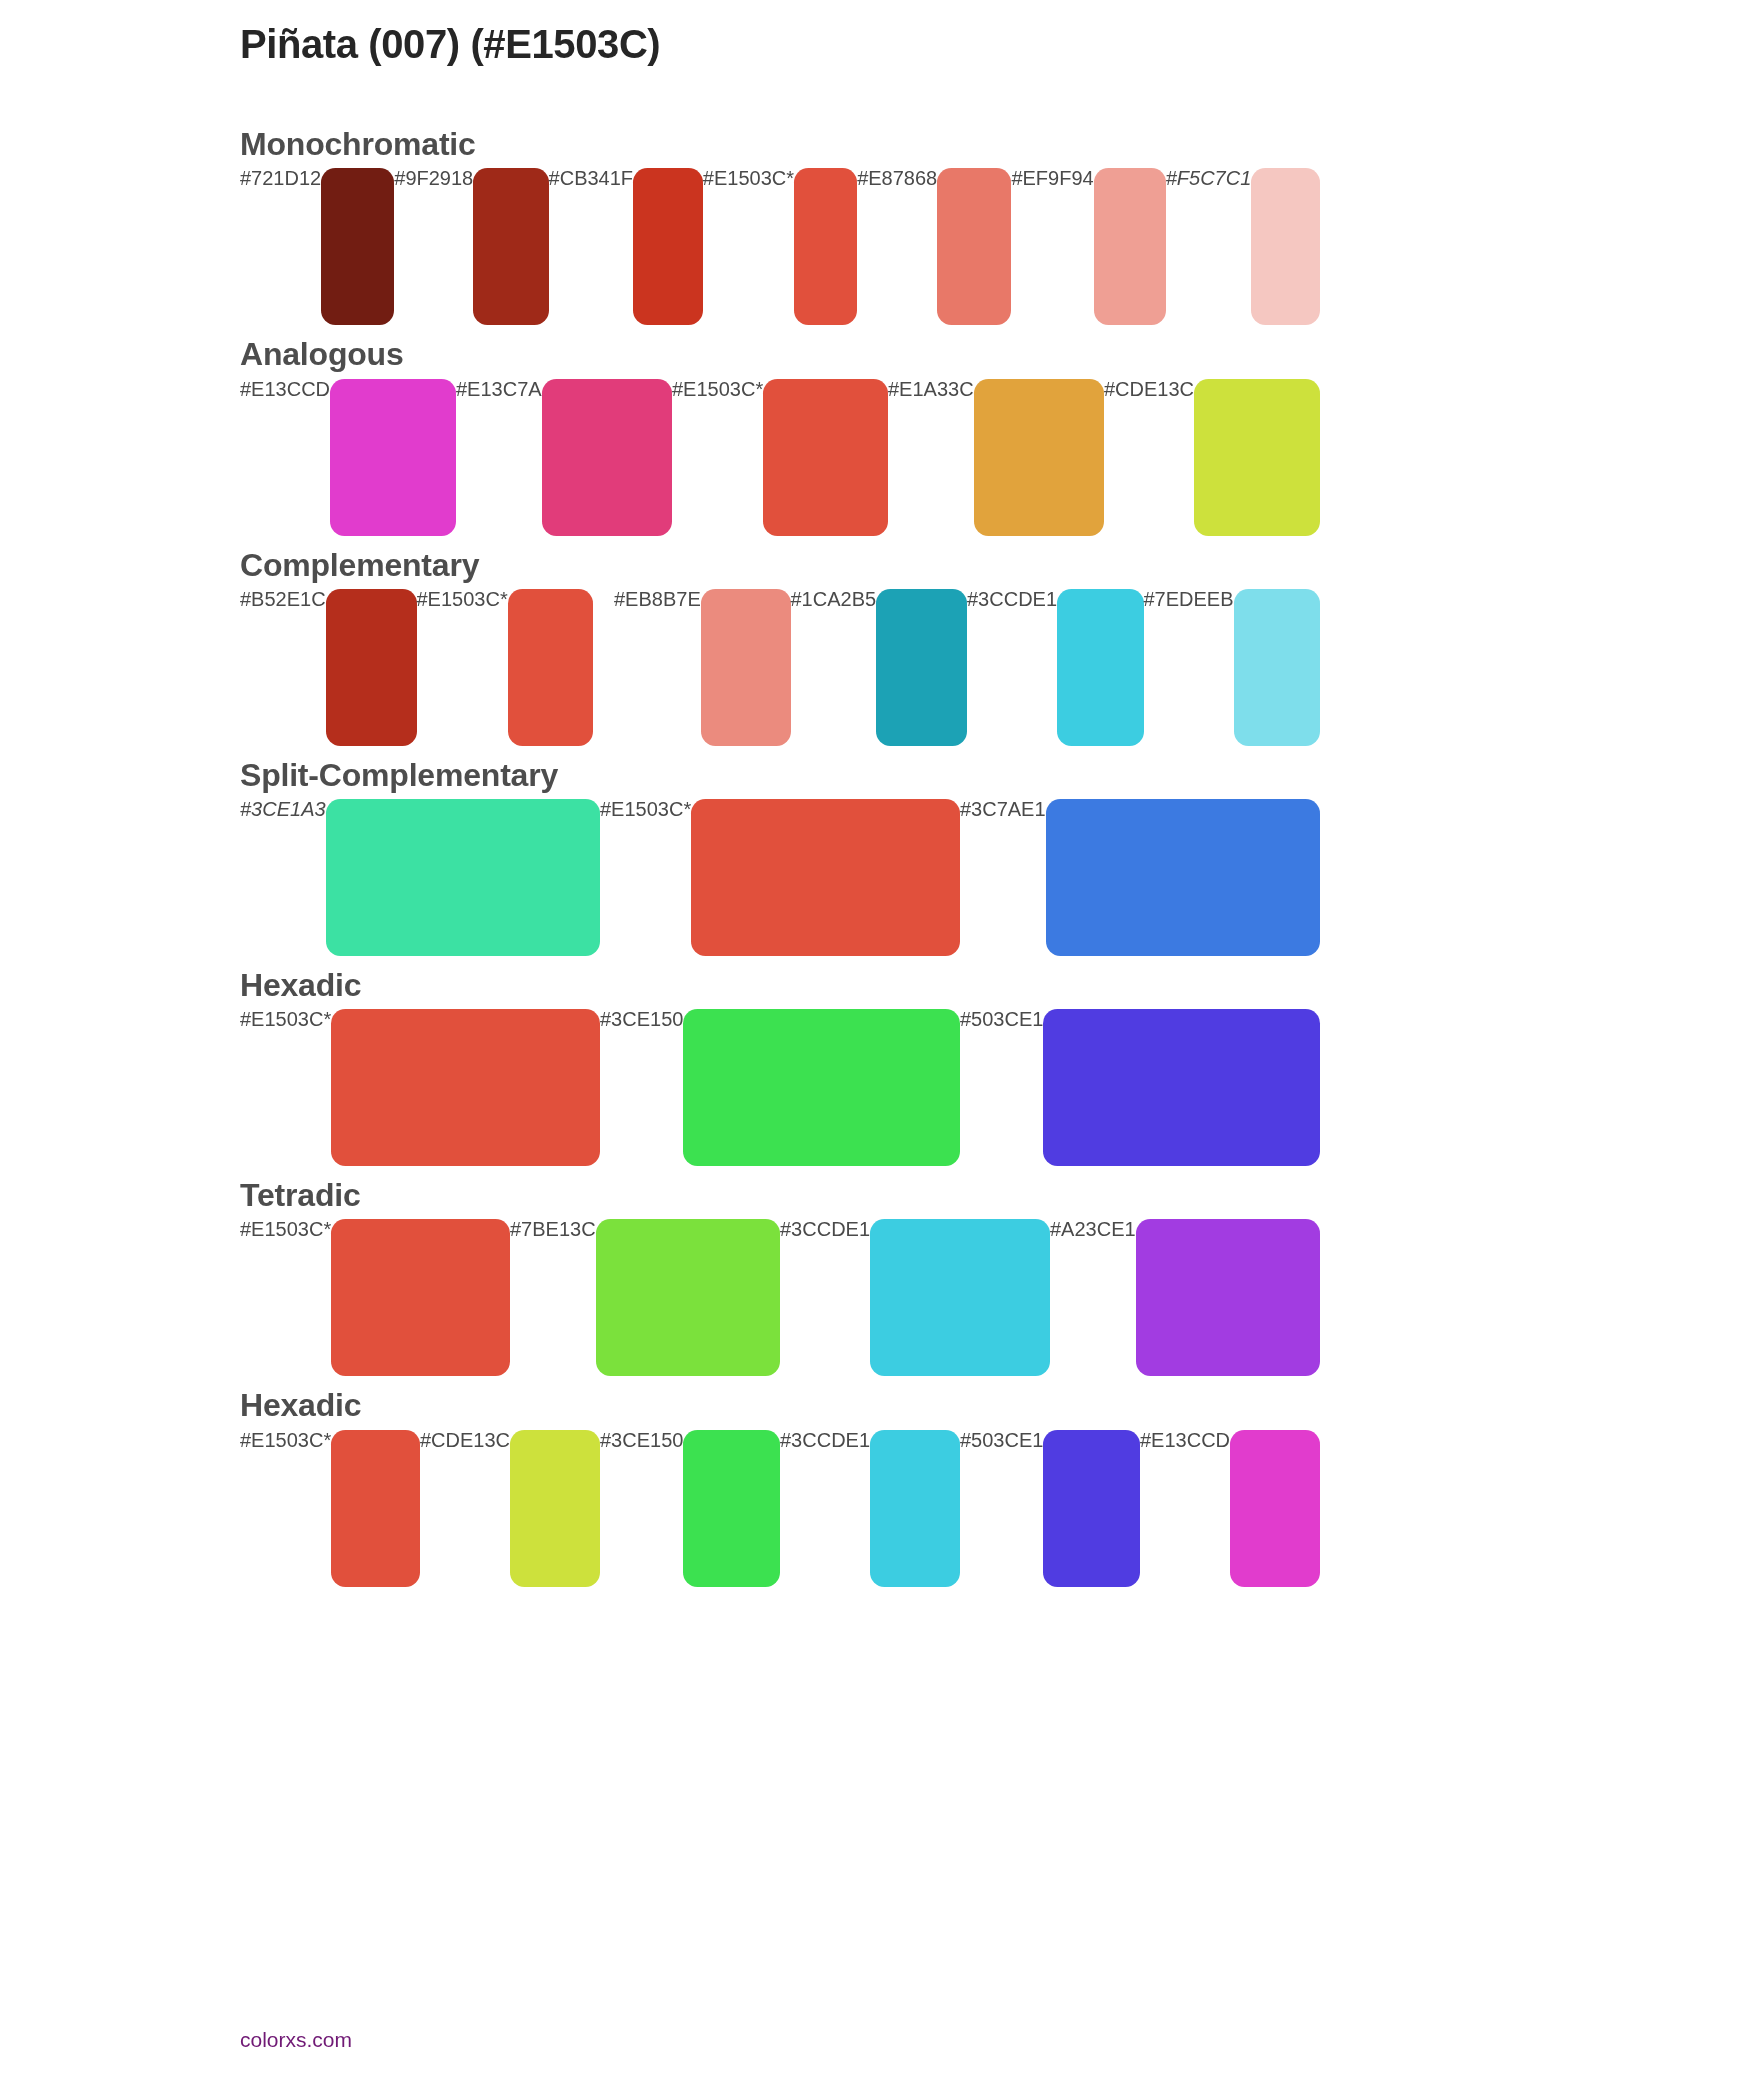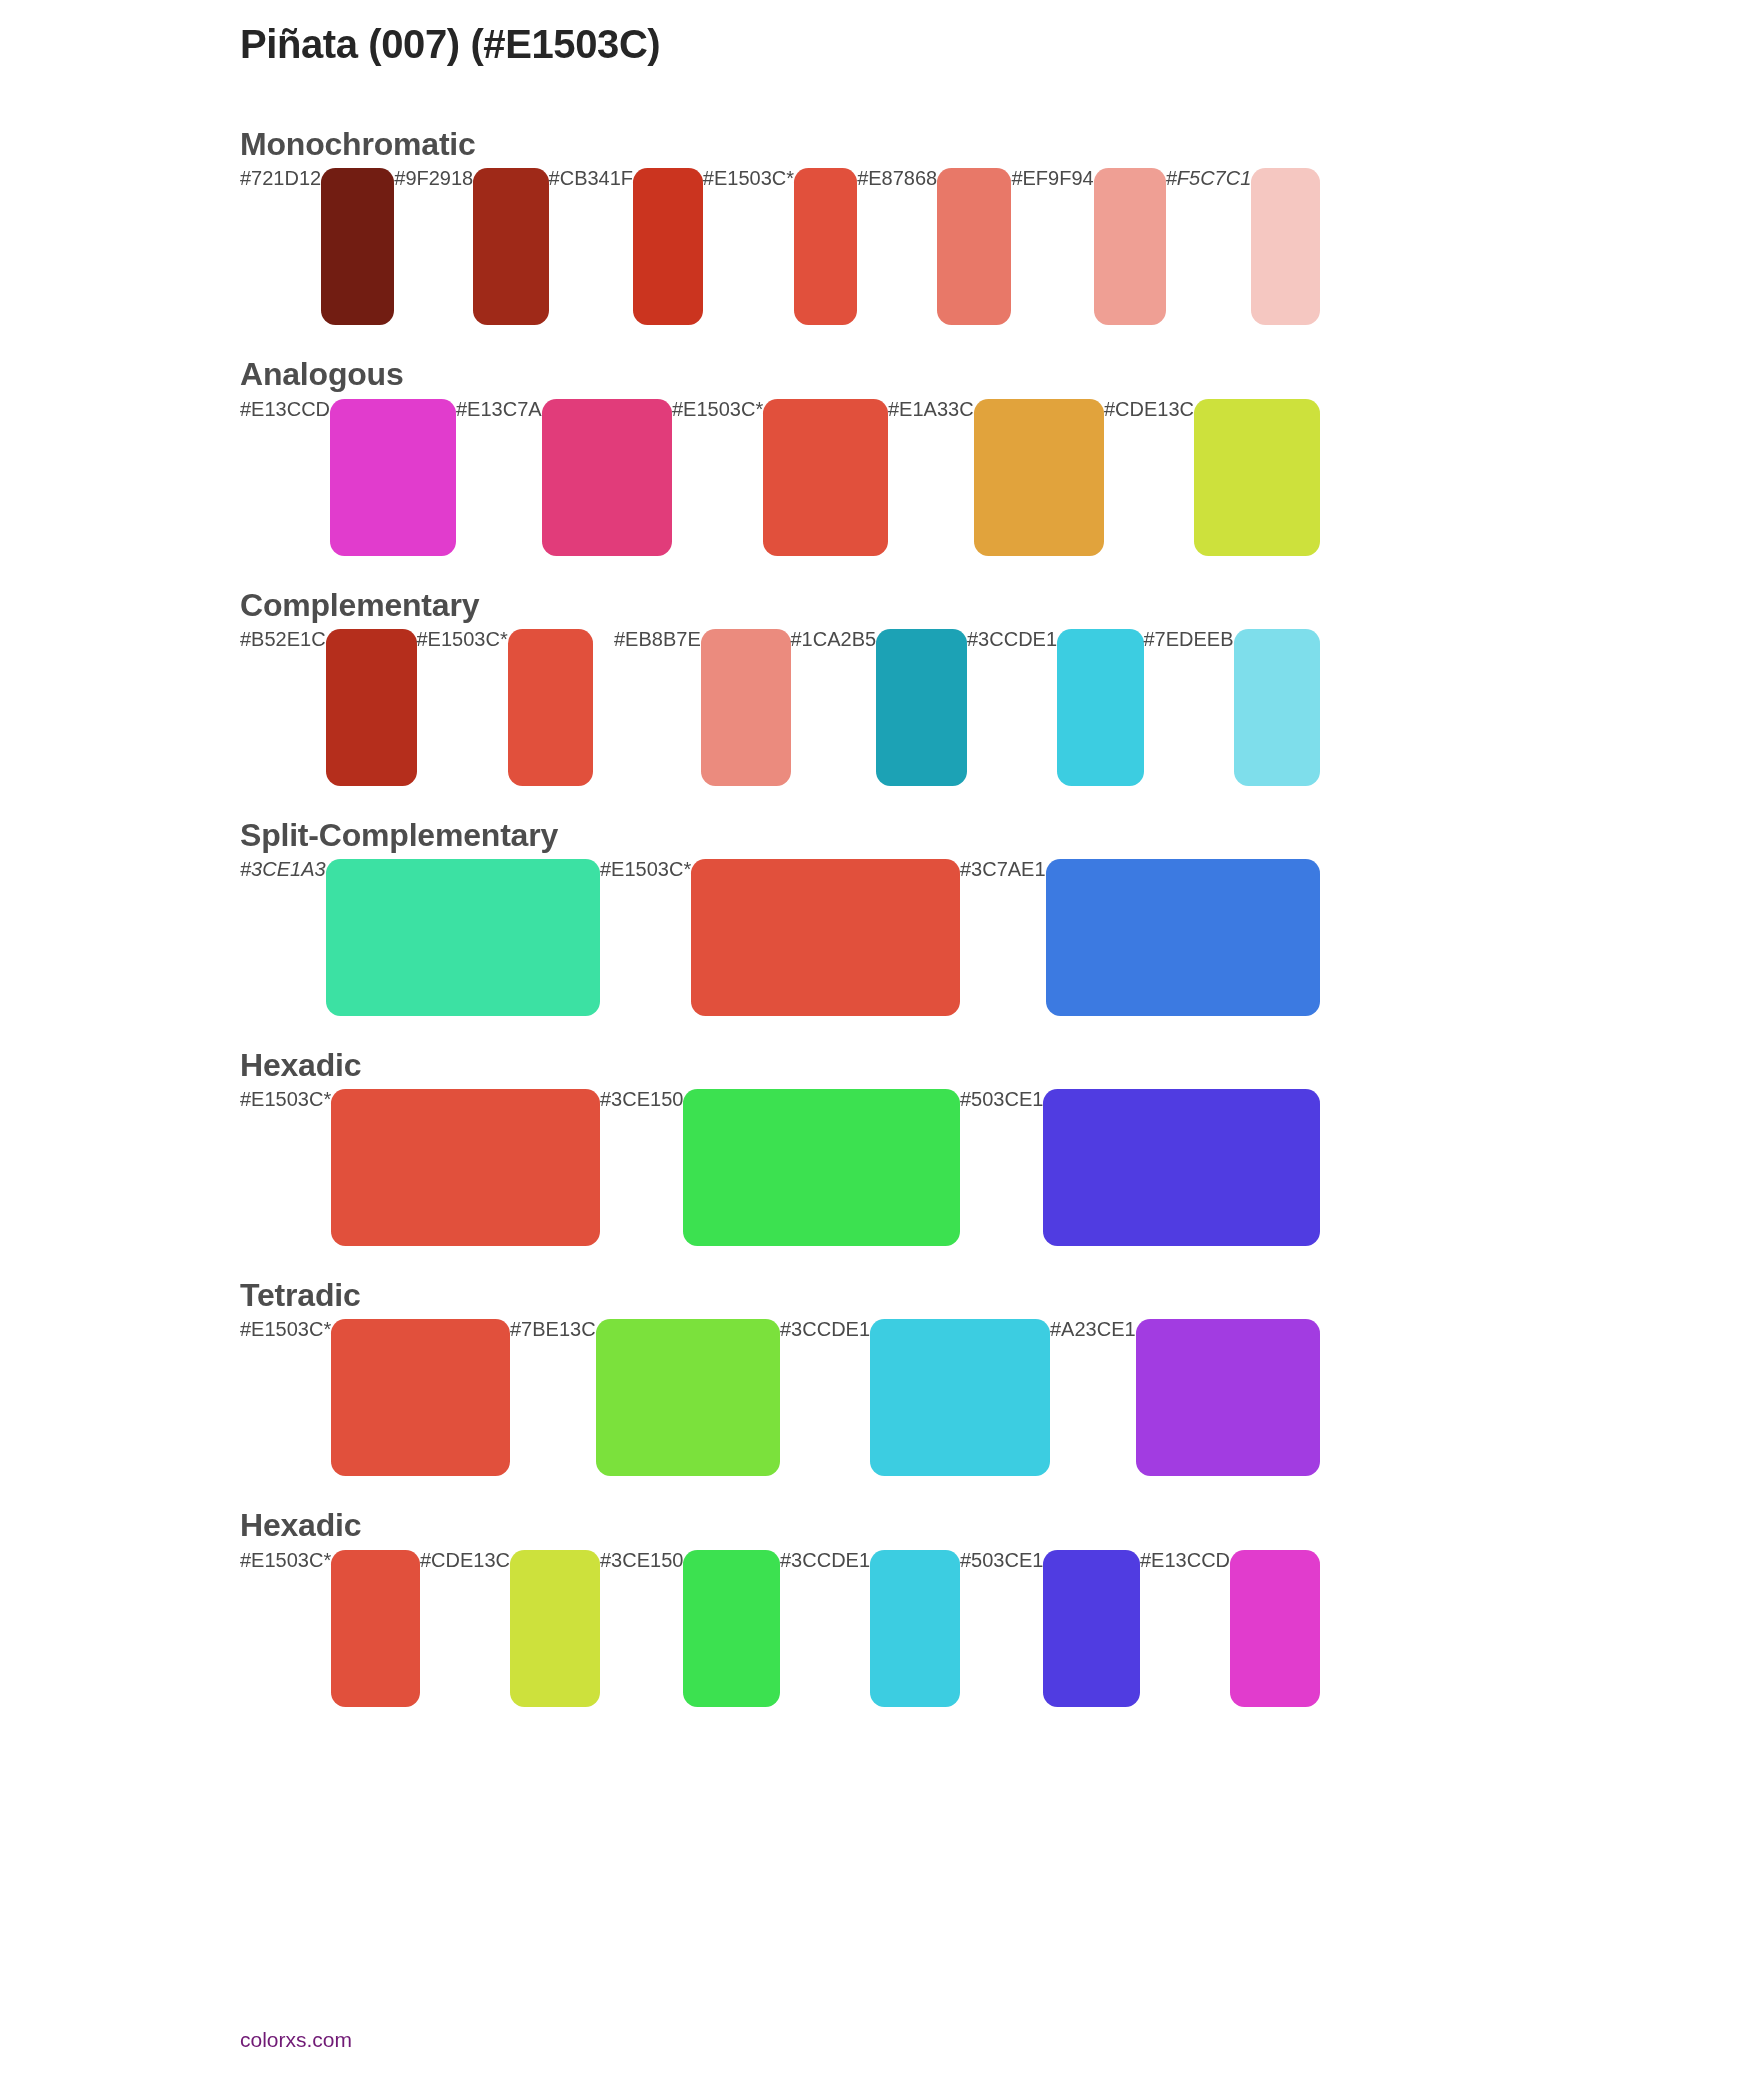--- a/index.html
+++ b/index.html
@@ -50,21 +50,21 @@
     line-height: 1.15;
     margin: 8px 0 0 0;
     white-space: nowrap;
   }
 
   
   .sections {
     margin-top: 58px;
   }
   .palette-section {
-    margin-bottom: 30px;
+    margin-bottom: 10px;
   }
   .section-title {
     font-size: 32px;
     font-weight: bold;
     color: #4d4d4d;
     letter-spacing: -0.2px;
     margin: 0 0 4.8px 0;
     line-height: 1.2;
     white-space: nowrap;
   }

